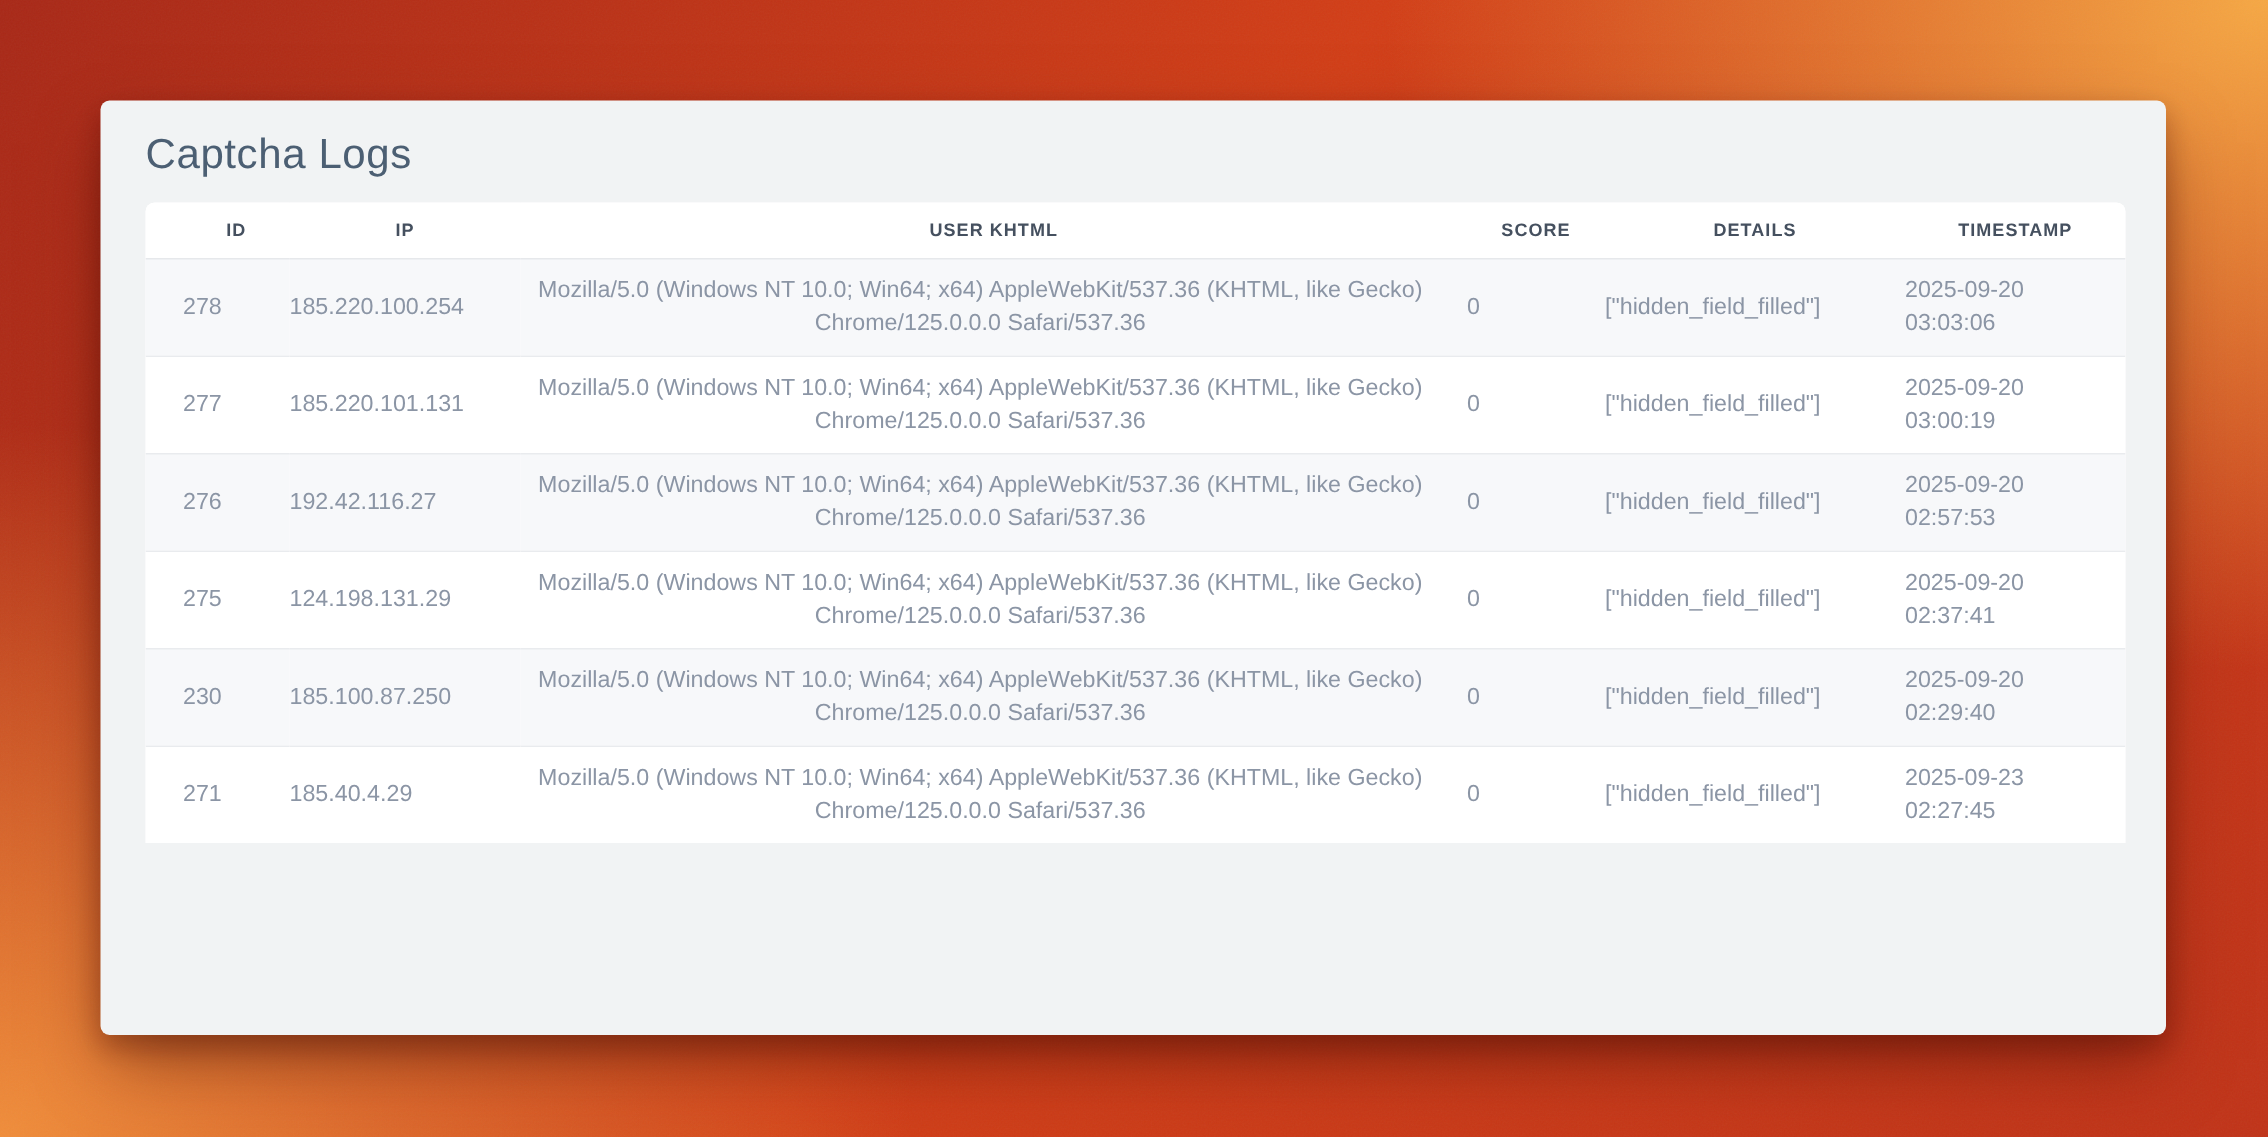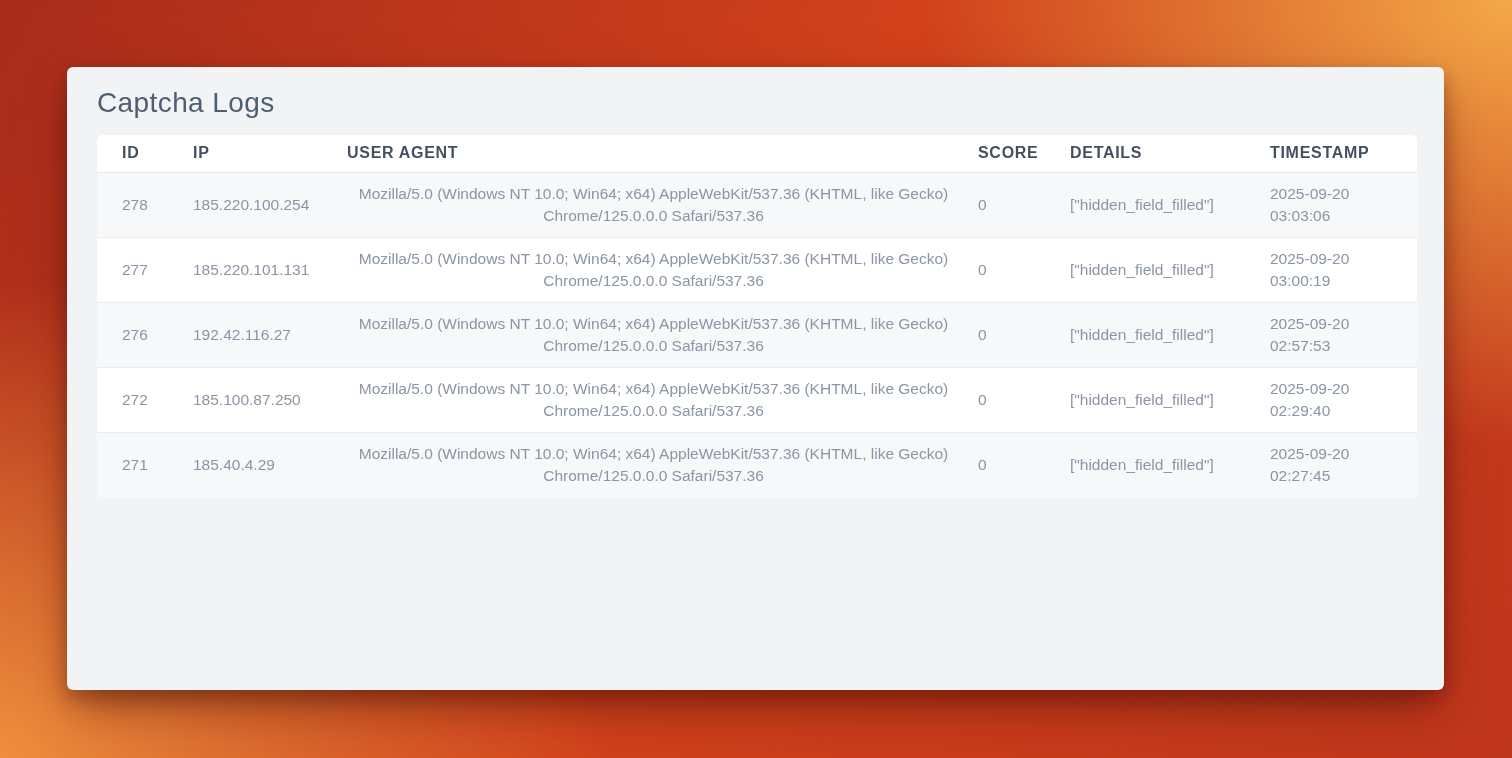--- a/index.html
+++ b/index.html
@@ -63,23 +63,23 @@
 
   col.c-id        { width: 96px;  }
   col.c-ip        { width: 154px; }
   col.c-ua        { width: 631px; }
   col.c-score     { width: 92px;  }
   col.c-details   { width: 200px; }
   col.c-timestamp { width: 147px; }
 
   thead th {
     height: 37px;
-    text-align: left;
+    text-align: center;
     vertical-align: middle;
-    font-size: 16px;
+    font-size: 12px;
     font-weight: 700;
     letter-spacing: 0.7px;
     color: #45505f;
     background: #ffffff;
     border-bottom: 1px solid #e6e8eb;
   }
   thead th:first-child, tbody td:first-child { padding-left: 25px; }
 
   tbody td {
     height: 65px;
@@ -118,21 +118,21 @@
           <col class="c-ip">
           <col class="c-ua">
         <col class="c-score">
           <col class="c-details">
           <col class="c-timestamp">
       </colgroup>
       <thead>
         <tr>
           <th>ID</th>
           <th>IP</th>
-          <th>USER AGENT</th>
+          <th>USER KHTML</th>
           <th>SCORE</th>
           <th>DETAILS</th>
           <th>TIMESTAMP</th>
         </tr>
       </thead>
       <tbody>
 
           <tr>
             <td>278</td>
             <td>185.220.100.254</td>
@@ -153,36 +153,44 @@
 
           <tr>
             <td>276</td>
             <td>192.42.116.27</td>
             <td class="ua-cell">Mozilla/5.0 (Windows NT 10.0; Win64; x64) AppleWebKit/537.36 (KHTML, like Gecko) Chrome/125.0.0.0 Safari/537.36</td>
             <td>0</td>
             <td>["hidden_field_filled"]</td>
             <td class="ts-cell">2025-09-20 02:57:53</td>
           </tr>
 
+          <tr>
+            <td>275</td>
+            <td>124.198.131.29</td>
+            <td class="ua-cell">Mozilla/5.0 (Windows NT 10.0; Win64; x64) AppleWebKit/537.36 (KHTML, like Gecko) Chrome/125.0.0.0 Safari/537.36</td>
+            <td>0</td>
+            <td>["hidden_field_filled"]</td>
+            <td class="ts-cell">2025-09-20 02:37:41</td>
+          </tr>
 
 
 
           <tr>
-            <td>272</td>
+            <td>230</td>
             <td>185.100.87.250</td>
             <td class="ua-cell">Mozilla/5.0 (Windows NT 10.0; Win64; x64) AppleWebKit/537.36 (KHTML, like Gecko) Chrome/125.0.0.0 Safari/537.36</td>
             <td>0</td>
             <td>["hidden_field_filled"]</td>
             <td class="ts-cell">2025-09-20 02:29:40</td>
           </tr>
 
           <tr>
             <td>271</td>
             <td>185.40.4.29</td>
             <td class="ua-cell">Mozilla/5.0 (Windows NT 10.0; Win64; x64) AppleWebKit/537.36 (KHTML, like Gecko) Chrome/125.0.0.0 Safari/537.36</td>
             <td>0</td>
             <td>["hidden_field_filled"]</td>
-            <td class="ts-cell">2025-09-20 02:27:45</td>
+            <td class="ts-cell">2025-09-23 02:27:45</td>
           </tr>
         </tbody>
     </table>
   </div>
 </div>
 
 </body></html>

